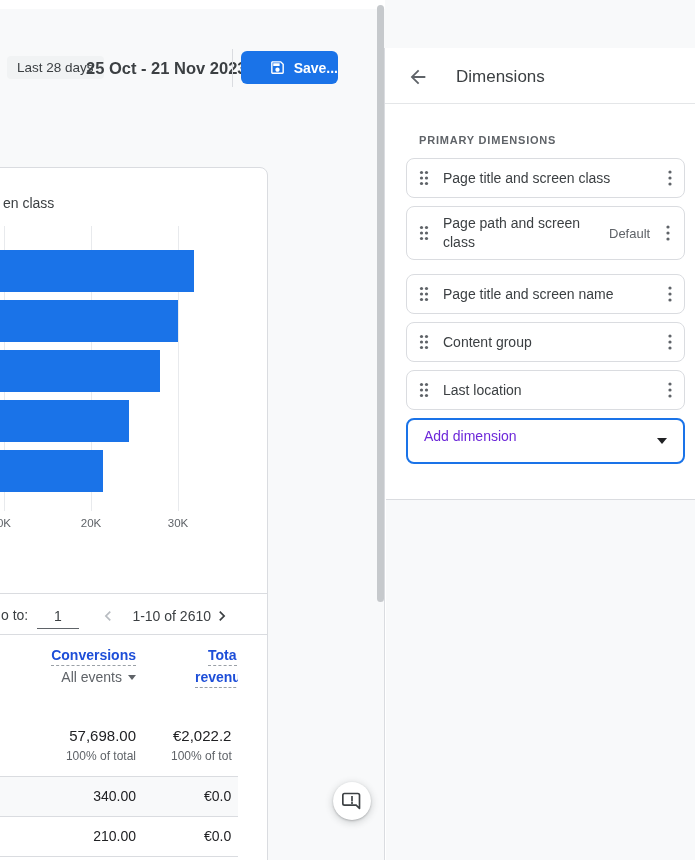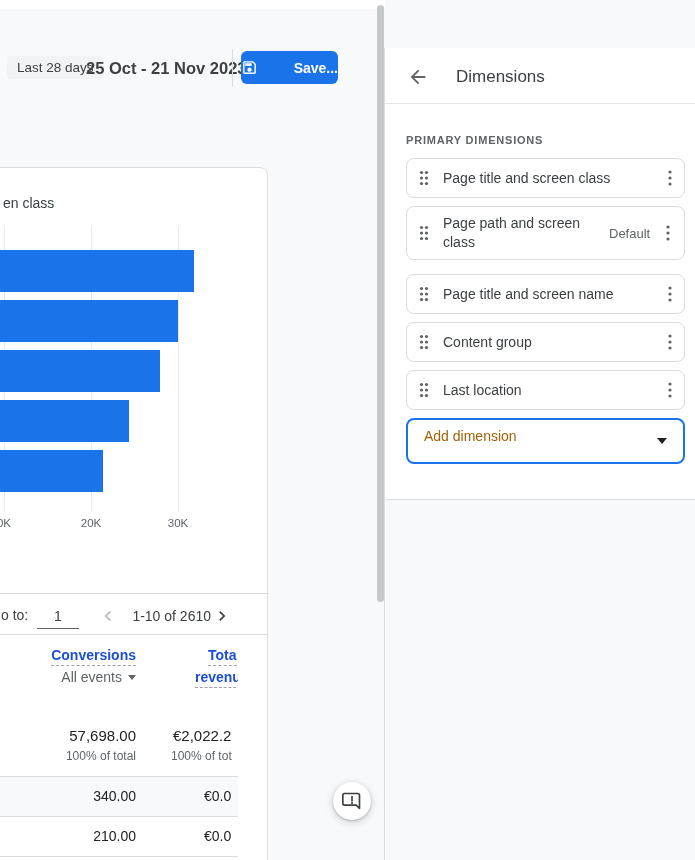--- a/index.html
+++ b/index.html
@@ -11,21 +11,21 @@
   }
   .abs{position:absolute;}
 
   
   .top-strip{left:0;top:0;width:385px;height:9px;background:#fff;}
   .chip{left:7px;top:56px;background:#f1f3f4;border-radius:4px;
     padding:4px 10px;font-size:13.5px;color:#3c4043;}
   .date-range{left:86px;top:59px;font-size:16.5px;font-weight:bold;color:#3c4043;}
   .toolbar-vdiv{left:232px;top:49px;width:1px;height:38px;background:#dadce0;}
   .save-btn{left:241px;top:51px;width:97px;height:33px;background:#1a73e8;
-    border-radius:6px;display:flex;align-items:center;justify-content:space-between;
+    border-radius:6px;display:flex;align-items:center;justify-content:flex-end;
     gap:8px;color:#fff;font-size:14px;font-weight:bold;cursor:pointer;}
 
   
   .chart-card{left:-16px;top:167px;width:282px;height:700px;background:#fff;
     border:1px solid #dadce0;border-top-right-radius:8px;overflow:hidden;}
   .chart-title{left:18px;top:27px;font-size:14px;color:#3c4043;}
   .plot{left:0;top:58px;width:282px;height:285px;}
   .gridline{top:0;width:1px;height:285px;background:#e8eaed;}
   .bar{position:absolute;left:0;height:42px;background:#1a73e8;}
   .xtick{top:349px;width:40px;text-align:center;font-size:11.5px;color:#5f6368;}
@@ -58,33 +58,33 @@
   
   .scroll-thumb{left:377px;top:5px;width:7px;height:597px;background:#c6c9cc;border-radius:4px;}
 
   
   .panel{left:384px;top:0;width:311px;height:860px;background:#fff;
     border-left:1px solid #dadce0;box-sizing:border-box;margin-top:48px;}
   .panel-header{left:0;top:0;width:311px;height:55px;border-bottom:1px solid #e4e6e8;
     background:#fff;}
   .back-btn{left:22px;top:18px;width:24px;height:24px;cursor:pointer;}
   .panel-title{left:71px;top:19px;font-size:17px;color:#3c4043;}
-  .section-label{left:21px;top:86px;font-size:11px;font-weight:bold;color:#5f6368;
+  .section-label{left:34px;top:86px;font-size:11px;font-weight:bold;color:#5f6368;
     letter-spacing:0.8px;}
   .dim-card{left:21px;width:279px;background:#fff;border:1px solid #dadce0;
     border-radius:8px;box-sizing:border-box;display:flex;align-items:center;
     padding:0 12px;cursor:pointer;}
   .dim-label{flex:1;font-size:14px;color:#3c4043;line-height:19px;}
   .dim-badge{font-size:13px;color:#5f6368;margin:0 10px 0 6px;}
   .drag-handle{margin-right:14px;display:flex;flex:0 0 auto;cursor:grab;}
   .kebab{flex:0 0 auto;margin-left:6px;cursor:pointer;display:flex;}
   .add-dim{left:21px;top:370px;width:279px;height:46px;border:2px solid #1a73e8;
     border-radius:8px;box-sizing:border-box;background:#fff;display:flex;
     align-items:center;padding:0 16px;cursor:pointer;}
-  .add-dim-text{flex:1;font-size:14px;color:#a16207;align-self:flex-start;margin-top:8px;}
+  .add-dim-text{flex:1;font-size:14px;color:#6d28d9;align-self:flex-start;margin-top:8px;}
   .add-dim-caret{width:0;height:0;border-left:5px solid transparent;
     border-right:5px solid transparent;border-top:6px solid #202124;}
   .panel-div{left:1px;top:451px;width:310px;height:1px;background:#dadce0;}
   .panel-footer{left:1px;top:452px;width:310px;height:408px;background:#f8f9fa;}
   .apply-btn{left:219px;top:815px;width:87px;height:36px;background:#1a73e8;
     border-radius:8px;color:#fff;font-size:14px;font-weight:bold;display:flex;
     align-items:center;justify-content:center;cursor:pointer;
     box-shadow:0 1px 2px rgba(60,64,67,.3);}
 
   

